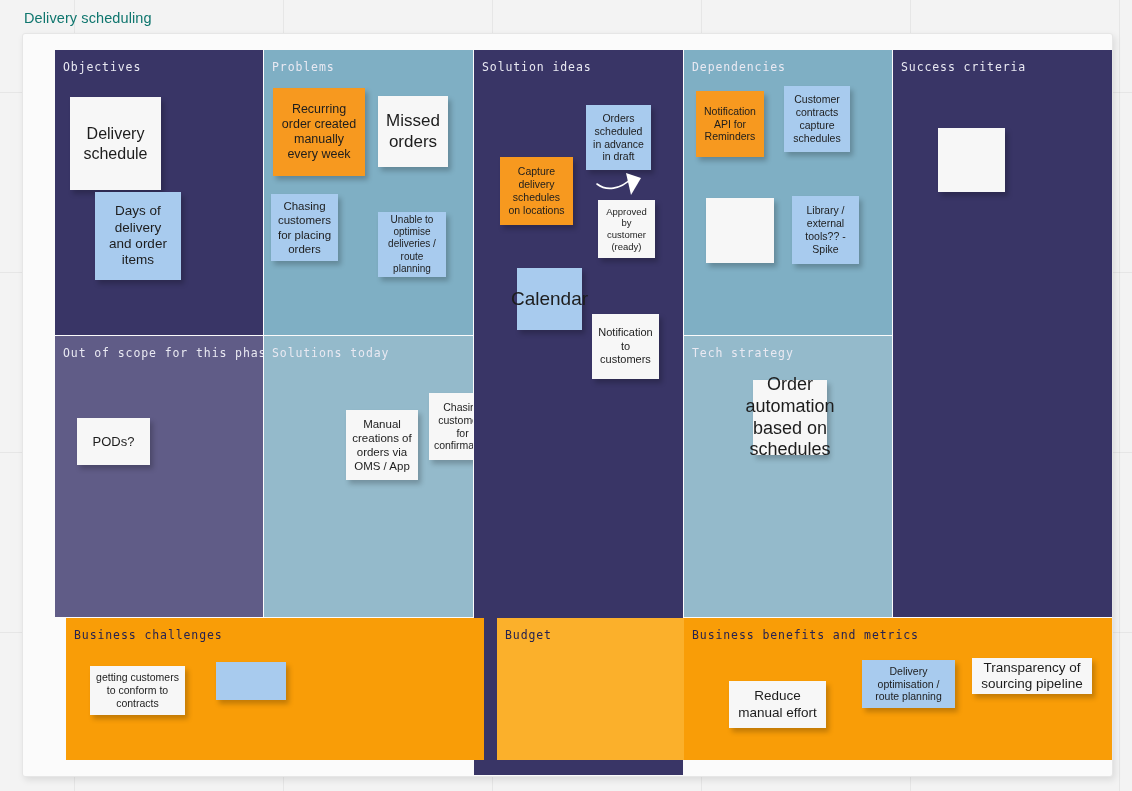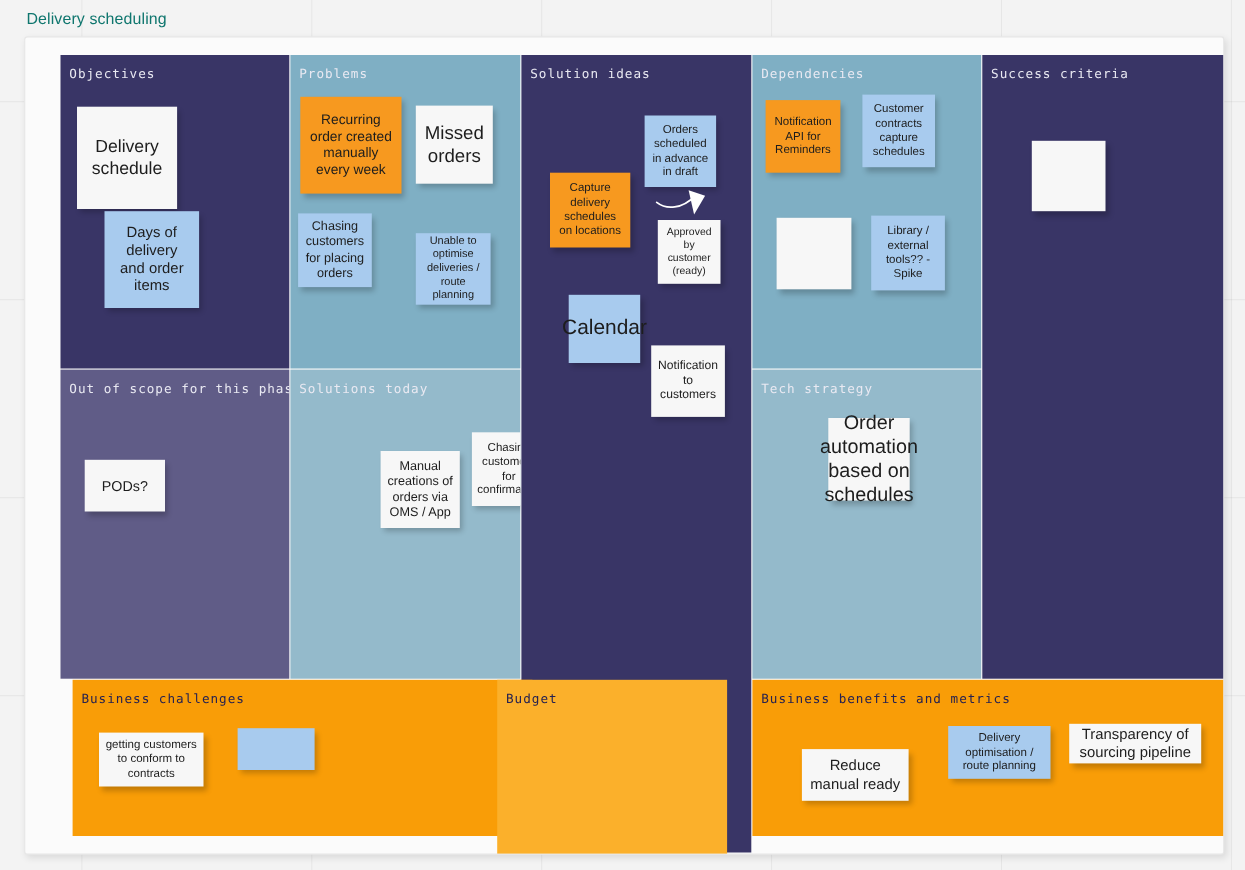--- a/index.html
+++ b/index.html
@@ -220,28 +220,28 @@
   </div>
 
   <div class="cell orange fill-orange" style="left:0px; top:568px; width:418px; height:142px;margin-left:11px;">
     <div class="cell-title">Business challenges</div>
     <div class="note n-white" style="left:24px; top:48px; width:95px; height:49px; font-size:10.5px;">getting customers
 to conform to
 contracts</div>
     <div class="note n-blue" style="left:150px; top:44px; width:70px; height:38px;"></div>
   </div>
 
-  <div class="cell orange fill-orange2" style="left:397px; top:568px; width:209px; height:158px;padding-left:32px;">
+  <div class="cell orange fill-orange2" style="left:442px; top:568px; width:209px; height:142px;padding-left:32px;">
     <div class="cell-title">Budget</div>
   </div>
 
   <div class="cell orange fill-orange" style="left:629px; top:568px; width:428px; height:142px;">
     <div class="cell-title">Business benefits and metrics</div>
     <div class="note n-white" style="left:45px; top:63px; width:97px; height:47px; font-size:13.5px;">Reduce
-manual ready</div>
+manual effort</div>
     <div class="note n-blue" style="left:178px; top:42px; width:93px; height:48px; font-size:10.5px;">Delivery
 optimisation /
 route planning</div>
     <div class="note n-white" style="left:288px; top:40px; width:120px; height:36px; font-size:13.5px;">Transparency of
 sourcing pipeline</div>
   </div>
 
 </div>
 
 </body></html>

